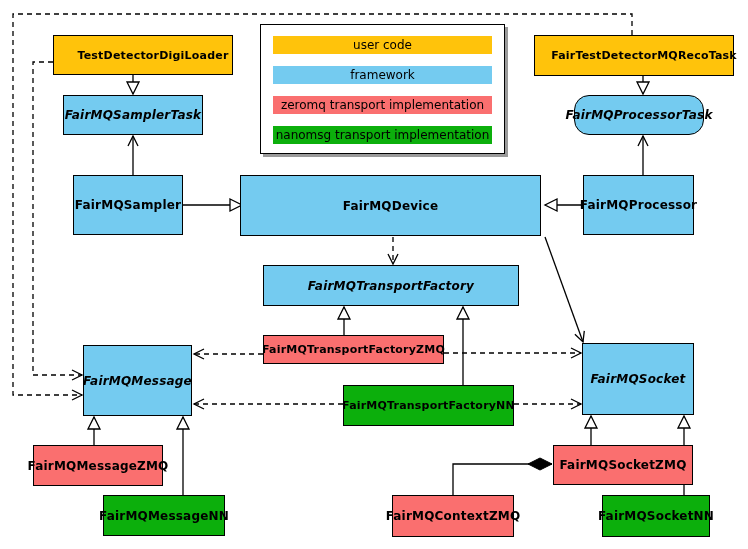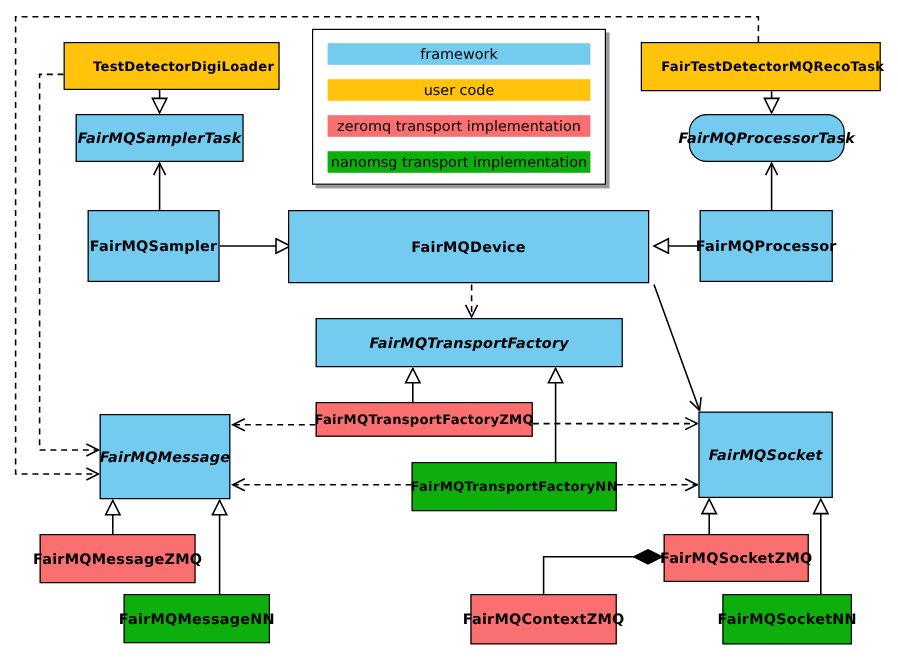--- a/index.html
+++ b/index.html
@@ -71,25 +71,25 @@
       <path d="M263,354 L194,354" stroke-dasharray="5 4" marker-end="url(#mOpen)"></path>
       <path d="M343,404 L194,404" stroke-dasharray="5 4" marker-end="url(#mOpen)"></path>
       <path d="M444,353 L581,353" stroke-dasharray="5 4" marker-end="url(#mOpen)"></path>
       <path d="M514,404 L581,404" stroke-dasharray="5 4" marker-end="url(#mOpen)"></path>
 
       <path d="M453,495 L453,464 L552,464" marker-end="url(#mDia)"></path>
     </g>
   </svg>
 
   <div class="legend">
+    <div class="legend-bar" style="background: rgb(255, 195, 11);">
+      <span>user code</span>
+    </div>
     <div class="legend-bar" style="background: rgb(116, 203, 240);">
       <span>framework</span>
-    </div>
-    <div class="legend-bar" style="background: rgb(255, 195, 11);">
-      <span>user code</span>
     </div>
     <div class="legend-bar" style="background: rgb(250, 111, 111);">
       <span>zeromq transport implementation</span>
     </div>
     <div class="legend-bar" style="background: rgb(12, 175, 12);">
       <span>nanomsg transport implementation</span>
     </div>
   </div>
 
   <div class="node cat-user small" style="left: 53px; top: 35px; width: 180px; height: 40px; background: rgb(255, 195, 11);">
@@ -145,21 +145,21 @@
   </div>
 
   <div class="node cat-nanomsg" style="left: 103px; top: 495px; width: 122px; height: 41px; background: rgb(12, 175, 12);">
     <span>FairMQMessageNN</span>
   </div>
 
   <div class="node cat-zeromq" style="left: 392px; top: 495px; width: 122px; height: 42px; background: rgb(250, 111, 111);">
     <span>FairMQContextZMQ</span>
   </div>
 
-  <div class="node cat-zeromq" style="left: 553px; top: 445px; width: 121px; height: 40px; background: rgb(250, 111, 111);">
+  <div class="node cat-zeromq" style="left: 553px; top: 445px; width: 140px; height: 40px; background: rgb(250, 111, 111);">
     <span>FairMQSocketZMQ</span>
   </div>
 
   <div class="node cat-nanomsg" style="left: 602px; top: 495px; width: 108px; height: 42px; background: rgb(12, 175, 12);">
     <span>FairMQSocketNN</span>
   </div>
 
 </div>
 
 </body></html>

